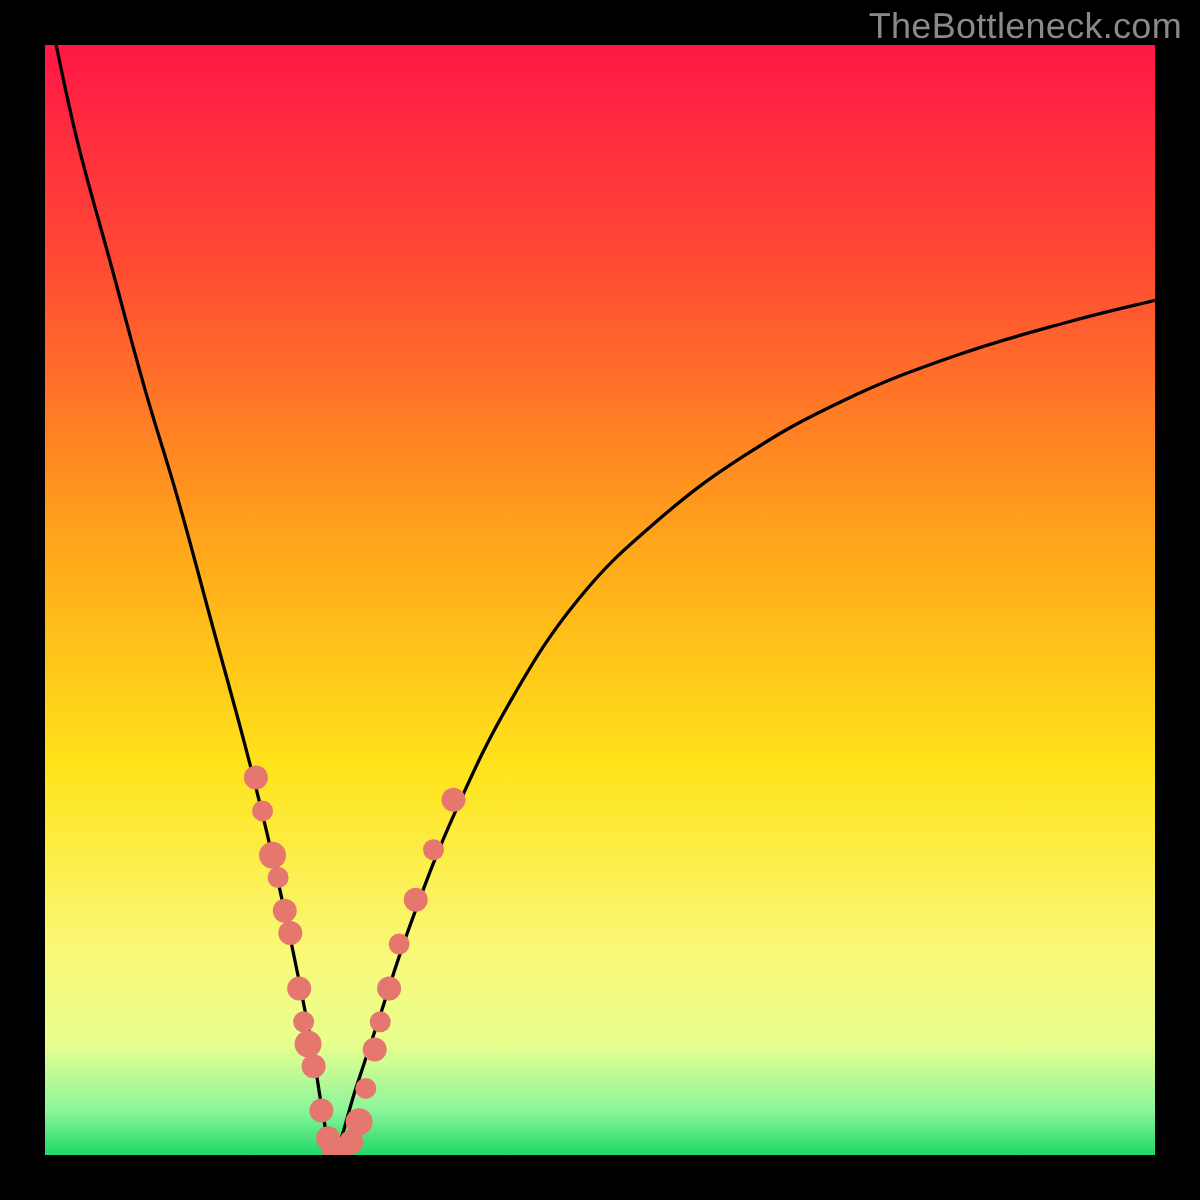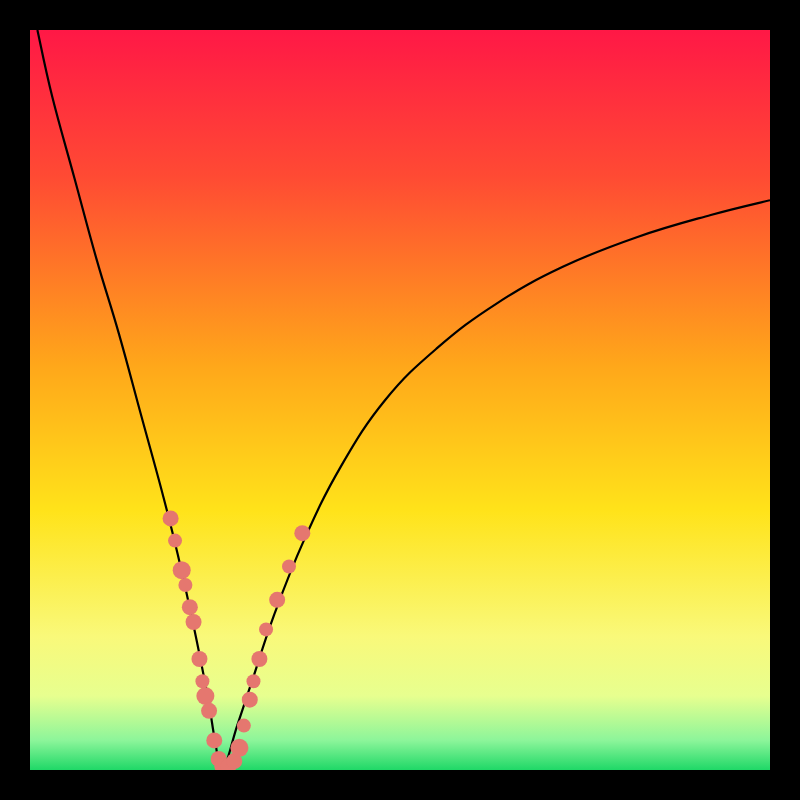--- a/index.html
+++ b/index.html
@@ -88,13 +88,14 @@
           <circle cx="219.78" cy="669.70" r="8" fill="#e5776f" stroke="#d9635c" stroke-width="0"></circle>
           <circle cx="223.48" cy="651.20" r="7" fill="#e5776f" stroke="#d9635c" stroke-width="0"></circle>
           <circle cx="229.40" cy="629.00" r="8" fill="#e5776f" stroke="#d9635c" stroke-width="0"></circle>
           <circle cx="236.06" cy="599.40" r="7" fill="#e5776f" stroke="#d9635c" stroke-width="0"></circle>
           <circle cx="247.16" cy="569.80" r="8" fill="#e5776f" stroke="#d9635c" stroke-width="0"></circle>
           <circle cx="259.00" cy="536.50" r="7" fill="#e5776f" stroke="#d9635c" stroke-width="0"></circle>
           <circle cx="272.32" cy="503.20" r="8" fill="#e5776f" stroke="#d9635c" stroke-width="0"></circle>
         </g>
     </svg>
   </div>
+  <div class="watermark">TheBottleneck.com</div>
 </div>
 
 </body></html>

